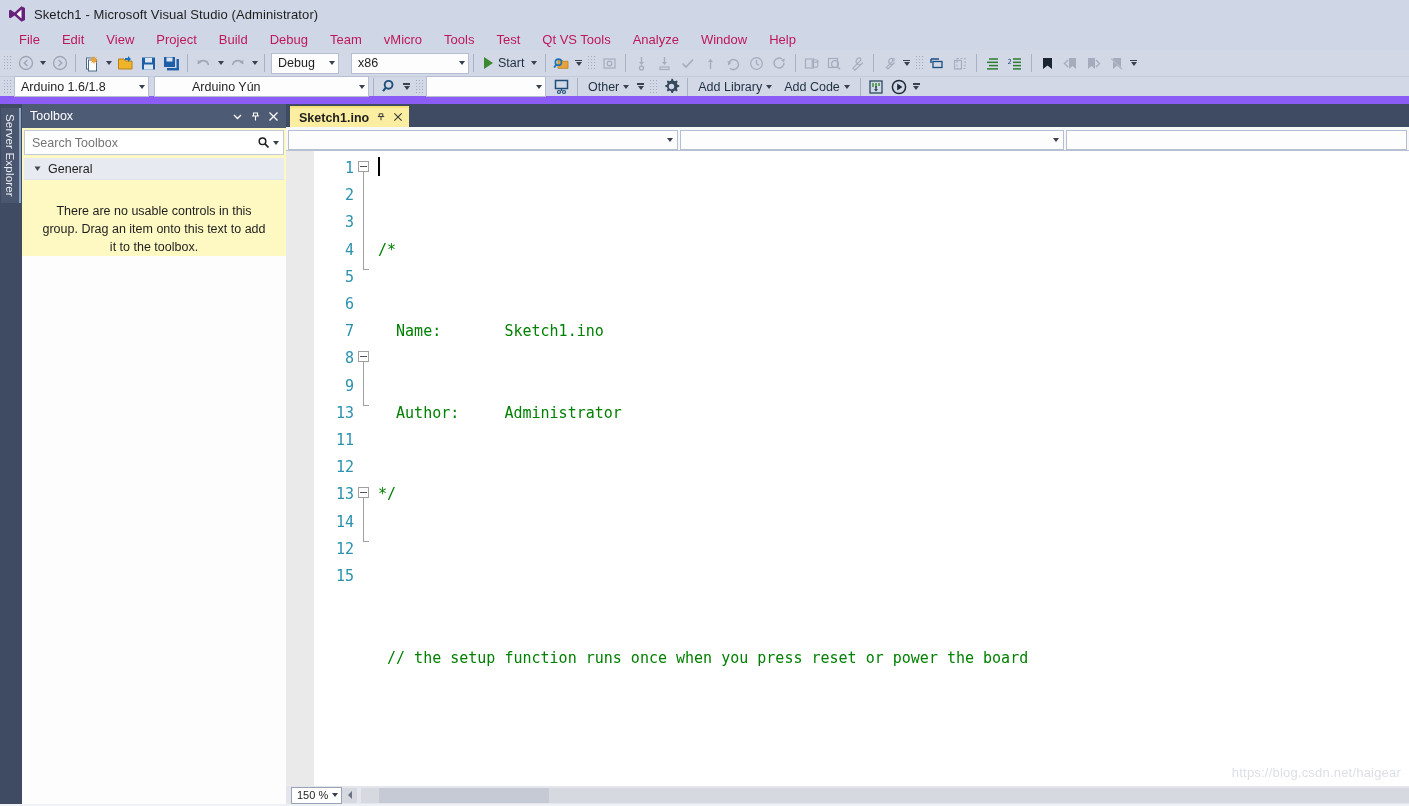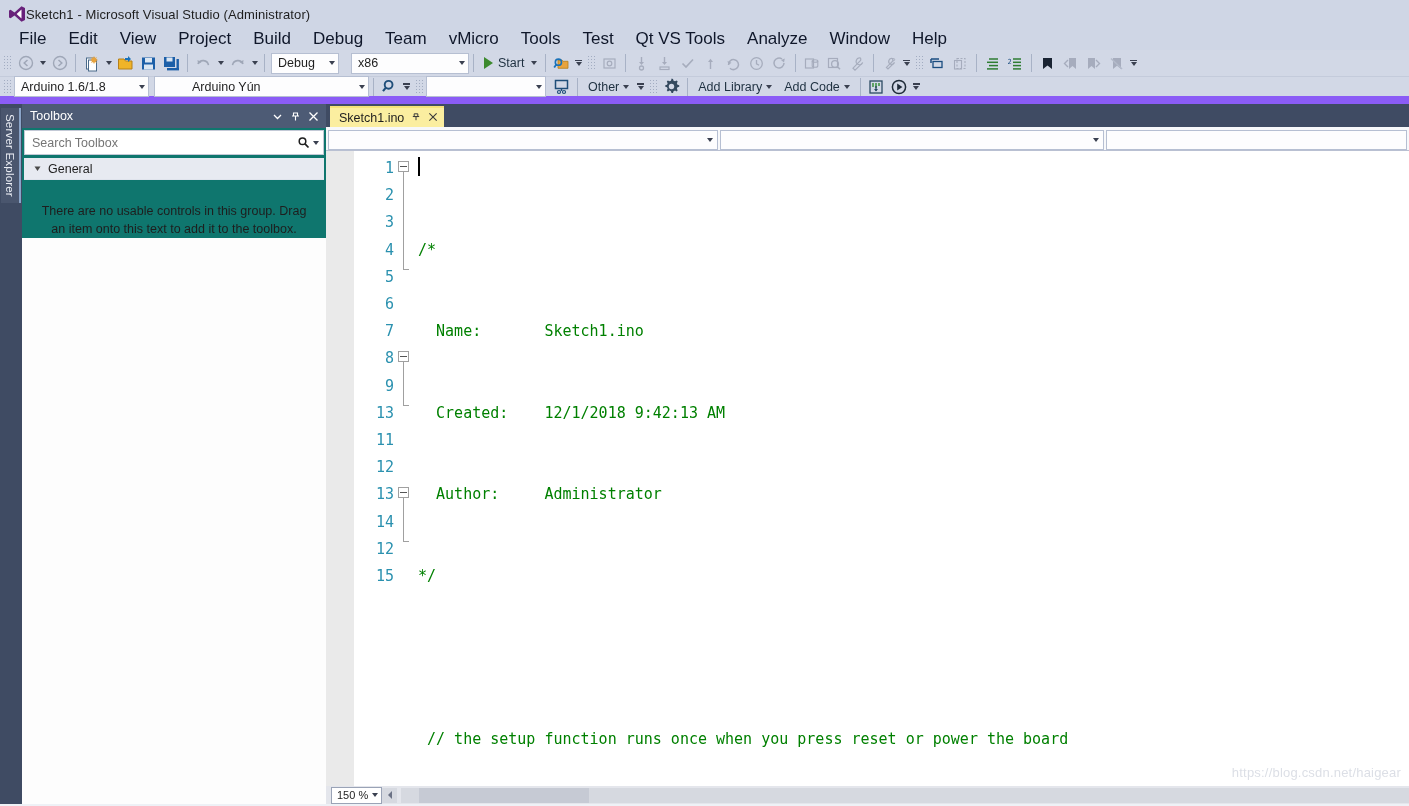--- a/index.html
+++ b/index.html
@@ -7,32 +7,32 @@
     width: 1409px; height: 806px;
     overflow: hidden;
     font-family: "Liberation Sans", sans-serif;
     background: #eef1f6;
   }
   #app { position: relative; width: 1409px; height: 806px; background: #eef1f6; }
 
   
   .titlebar {
     height: 28px; background: #cfd6e5; display: flex; align-items: center;
-    padding-left: 8px; 
+    padding-left: 8px; gap: 8px;
   }
   .vs-logo { width: 18px; height: 18px; position: relative; flex: none; }
   .title-text { font-size: 13px; color: #1e1e1e; letter-spacing: .1px; }
 
   
   .menubar {
     height: 22px; background: #cfd6e5; display: flex; align-items: center;
     padding-left: 8px;
   }
   .menu-item {
-    font-size: 17px; color: #0f172a; padding: 2px 11px; cursor: default; white-space: nowrap;
+    font-size: 13px; color: #be185d; padding: 2px 11px; cursor: default; white-space: nowrap;
   }
 
   
   .toolbar {
     height: 27px; background: #d2d8e6; display: flex; align-items: center;
     border-bottom: 1px solid #c4cbdb;
   }
   .toolbar2 { height: 27px; background: #d2d8e6; display:flex; align-items:center;
     border-bottom: 8px solid #8b5cf6; }
   .grip {
@@ -80,21 +80,21 @@
     width: 22px; background: #3f4b63; color: #e6e9f0; flex: none;
     display: flex; align-items: flex-start; justify-content: center; padding-top: 4px;
   }
   .rail-tab {
     writing-mode: vertical-rl; font-size: 11.5px; letter-spacing: .2px;
     padding: 6px 3px; background: #4a566e; border-right: 2px solid #8aa4c8;
     color: #e9ecf3; cursor: default;
   }
 
   
-  .toolbox { width: 304px; flex: none; display: flex; flex-direction: column; background: #0f766e; }
+  .toolbox { width: 264px; flex: none; display: flex; flex-direction: column; background: #fef9c3; }
   .tbx-header {
     height: 24px; background: #4d5b75; color: #ffffff; display: flex; align-items: center;
     padding: 0 4px 0 8px; font-size: 12.5px;
   }
   .tbx-header .ttl { flex: 1; }
   .tbx-icon { width: 18px; height: 18px; display:flex;align-items:center;justify-content:center;
     color:#fff; font-size: 12px; cursor: default; }
   .tbx-search {
     height: 25px; background: #fff; border: 1px solid #c3c9d6; margin: 2px 2px 0 2px;
     display: flex; align-items: center; padding: 0 4px 0 7px;
@@ -109,21 +109,21 @@
     padding-left: 9px; font-size: 12.5px; color: #1e1e1e; margin: 3px 2px 0 2px;
     border-bottom: 1px solid #dfe3ec;
   }
   .tbx-empty {
     padding: 22px 18px 0 18px; text-align: center; font-size: 12.5px; color: #1e1e1e; line-height: 18px;
   }
   .tbx-rest { flex: 1; background: #fdfdfd; }
 
   
   .editor-wrap { flex: 1; display: flex; flex-direction: column; background: #3f4b63; min-width:0; }
-  .tabstrip { height: 23px; display: flex; align-items: flex-end; padding-left: 4px; background:#3f4b63;}
+  .tabstrip { height: 23px; display: flex; align-items: flex-end; padding-left: 4px; background:#3f4b63;font-weight:bold;}
   .doc-tab {
     height: 21px; background: #fbeea0; display: flex; align-items: center; gap: 7px;
     padding: 0 6px 0 9px; font-size: 12.5px; color: #1e1e1e; border-top: 2px solid #f6e27a; cursor: default;
   }
   .tab-pin { font-size: 11px; color:#4a4a4a; }
   .tab-close { font-size: 12px; color:#3a3a3a; line-height: 1; }
 
   .navbar-row {
     height: 24px; background: #f7f8fa; display: flex; align-items: stretch; gap: 0;
     border-bottom: 1px solid #b9c0d2; padding-top: 2px;
@@ -666,21 +666,20 @@
               <u></u>
             </div>
           <div class="fold-line" style="top:347px; height:43px;"></div>
           <div class="fold-foot" style="top:390px;"></div>
         </div>
 
         <div class="code">
           <div class="caret-bar"></div>
           <div><span class="cmt">/*</span></div>
           <div><span class="cmt">  Name:       Sketch1.ino</span></div>
-          <div><span class="cmt">  Created:    12/1/2018 9:42:13 AM</span></div>
           <div><span class="cmt">  Author:     Administrator</span></div>
           <div><span class="cmt">*/</span></div>
           <div>&nbsp;</div>
           <div><span class="cmt"> // the setup function runs once when you press reset or power the board</span></div>
           
           
           
           
           
           

